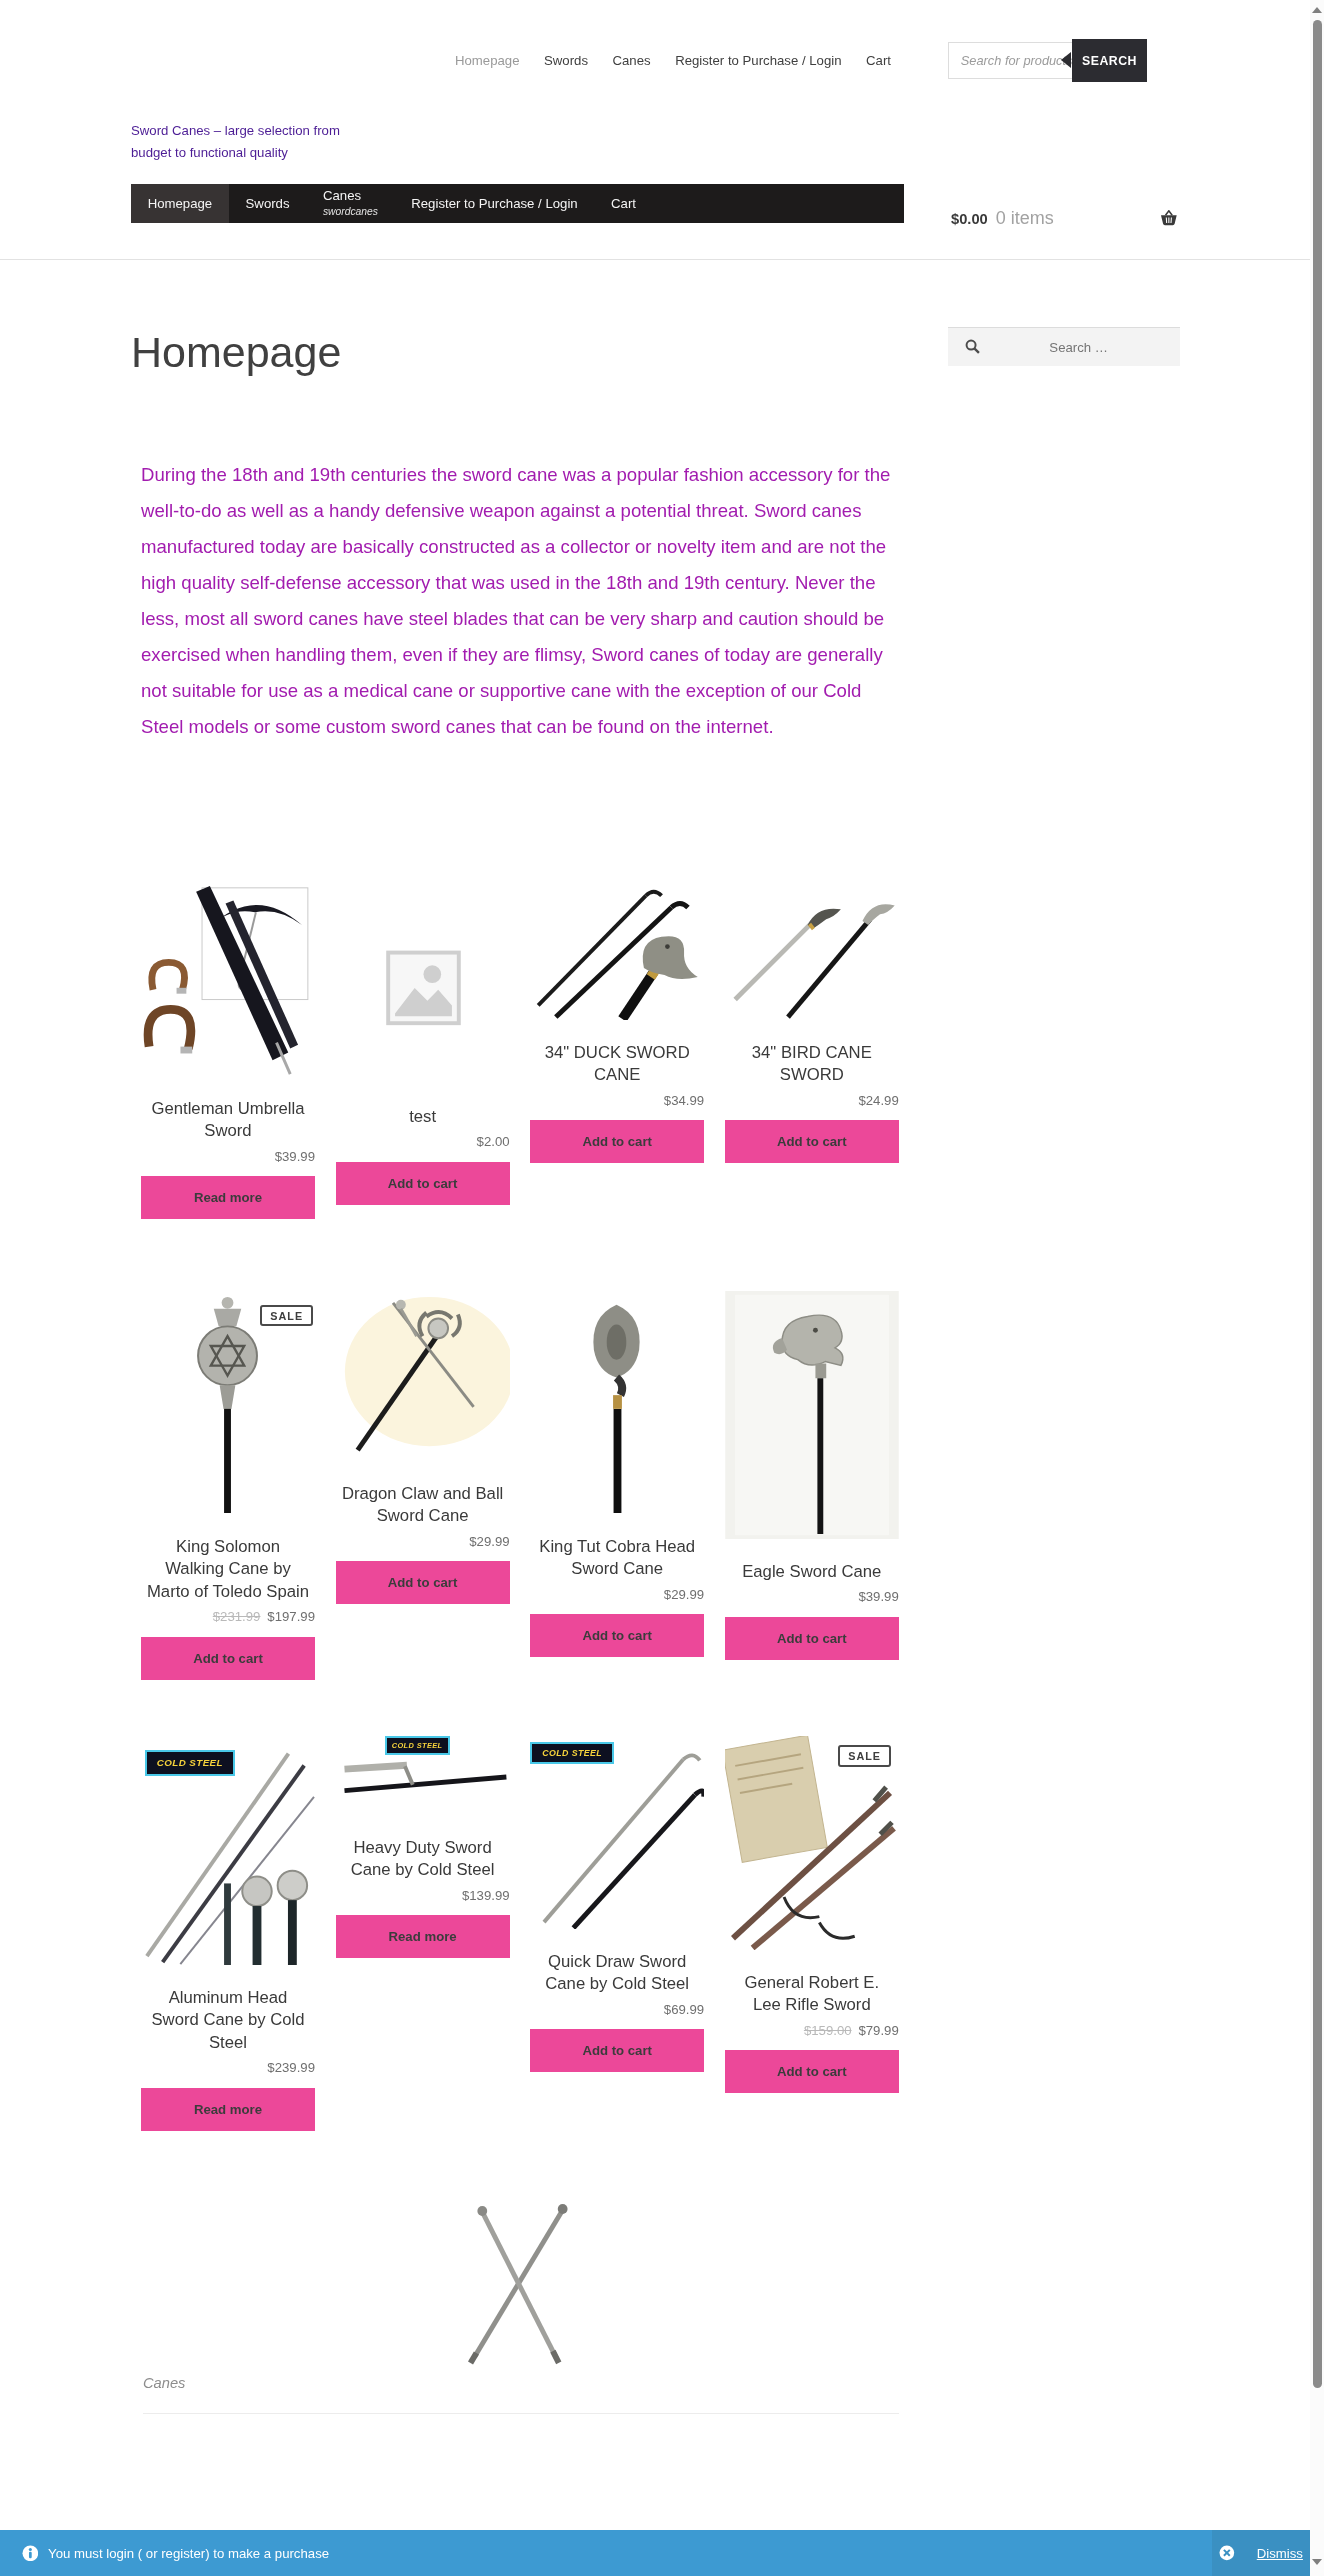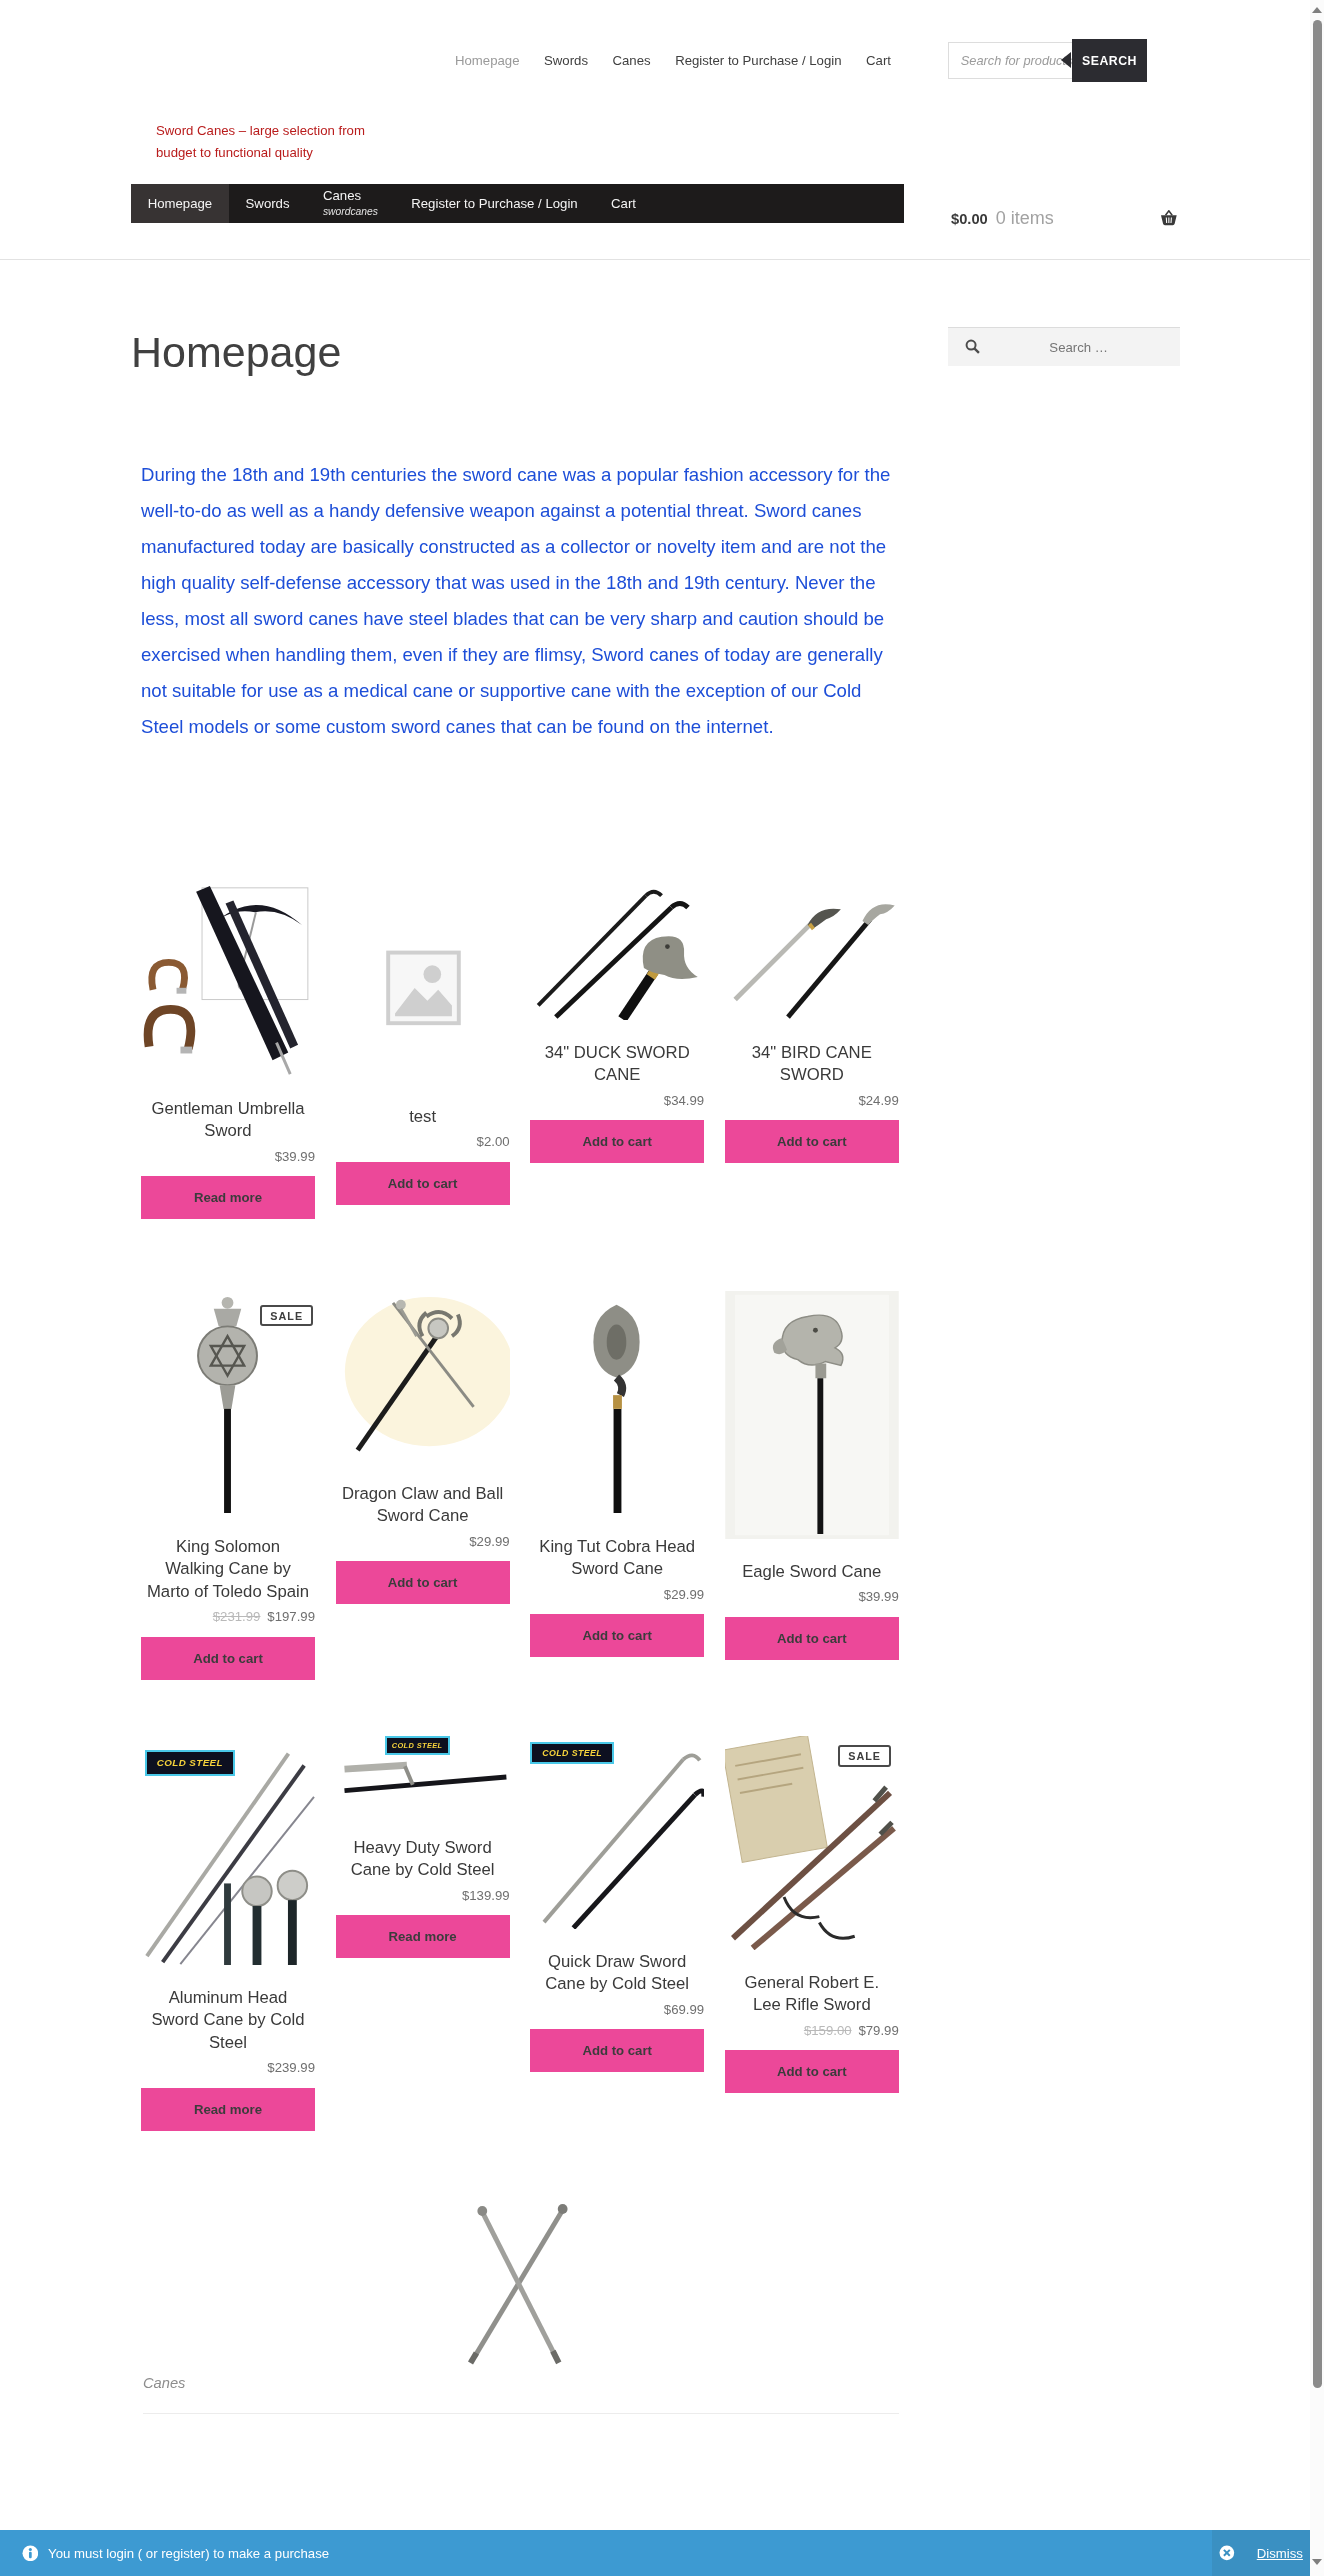--- a/index.html
+++ b/index.html
@@ -2,21 +2,21 @@
 <html><head>
 <meta charset="utf-8">
 <style>
   * { margin:0; padding:0; box-sizing:border-box; }
   html,body { background:#fff; }
   body { width:1325px; height:2576px; font-family:"Liberation Sans",sans-serif; position:relative; overflow:hidden; }
   .page { position:relative; width:1325px; height:2576px; background:#fff; }
 
   
   .logo { position:absolute; left:131px; top:35px; font-size:37px; font-weight:bold; color:#2e2e2e; line-height:1.32; letter-spacing:-0.5px; }
-  .tagline { position:absolute; left:131px; top:120px; width:237px; font-size:13.2px; color:#b91c1c; line-height:1.7;margin-left:25px; }
+  .tagline { position:absolute; left:131px; top:120px; width:237px; font-size:13.2px; color:#4c1d95; line-height:1.7; }
   .topnav { position:absolute; left:455px; top:53px; display:flex; gap:24.5px; list-style:none; font-size:13.2px; }
   .topnav a { text-decoration:none; color:#3f3f3f; }
   .topnav a.current { color:#9a9a9a; }
 
   .hsearch { position:absolute; left:948px; top:39px; width:232px; height:43px; }
   .hsearch input { position:absolute; left:0; top:2.9px; width:155px; height:37px; border:1px solid #ddd; background:#fff; padding:0 11.8px; font-style:italic; font-size:12.8px; color:#555; font-family:"Liberation Sans",sans-serif; outline:none; }
   .hsearch input::placeholder { color:#9b9b9b; }
   .hsearch button { position:absolute; left:124px; top:0; width:75px; height:43px; background:#2c2c31; color:#fff; border:none; font-weight:bold; font-size:12.3px; letter-spacing:0.5px; font-family:"Liberation Sans",sans-serif; cursor:pointer; }
   .hsearch button::before { content:""; position:absolute; left:-10.8px; top:50%; margin-top:-8.8px; border:8.8px solid transparent; border-right:10.8px solid #2c2c31; border-left:0; }
 
@@ -32,21 +32,21 @@
   .cartsum .basket { position:absolute; right:2px; top:2px; }
 
   .hdr-divider { position:absolute; left:0; top:259px; width:1310px; border-top:1px solid #e2e2e2; }
 
   
   .h1 { position:absolute; left:131px; top:328px; font-size:43px; font-weight:300; color:#404040; }
   .sb-search { position:absolute; left:948px; top:327px; width:232px; height:39px; background:#f3f3f3; border-top:1px solid #dcdcdc; display:flex; align-items:center; padding-left:16.7px; }
   .sb-search input { border:none; background:transparent; outline:none; margin-left:9.8px; font-size:13.2px; color:#666; width:177px; font-family:"Liberation Sans",sans-serif;text-align:center; }
   .sb-search input::placeholder { color:#757575; }
 
-  .intro { position:absolute; left:141px; top:457px; width:763px; font-size:18.6px; line-height:36px; color:#1d4ed8; }
+  .intro { position:absolute; left:141px; top:457px; width:763px; font-size:18.6px; line-height:36px; color:#a21caf; }
 
   .prow { position:absolute; left:141px; width:761px; display:flex; gap:20.6px; align-items:flex-start; }
   .row1 { top:880px; } .row2 { top:1291px; } .row3 { top:1736px; }
   .card { width:174px; display:flex; flex-direction:column; }
   .thumb { position:relative; width:174px; cursor:pointer; }
   .thumb svg { display:block; }
   .t1{height:196px} .t2{height:204px} .t3{height:140px} .t4{height:140px}
   .t5{height:223px} .t6{height:170px} .t7{height:223px} .t8{height:248px}
   .t9{height:229px} .t10{height:79px} .t11{height:193px} .t12{height:214px}
   .ptitle { margin:21.6px 3.9px 5.9px; font-size:16.7px; line-height:1.35; color:#3a3a3a; text-align:center; cursor:pointer; }

